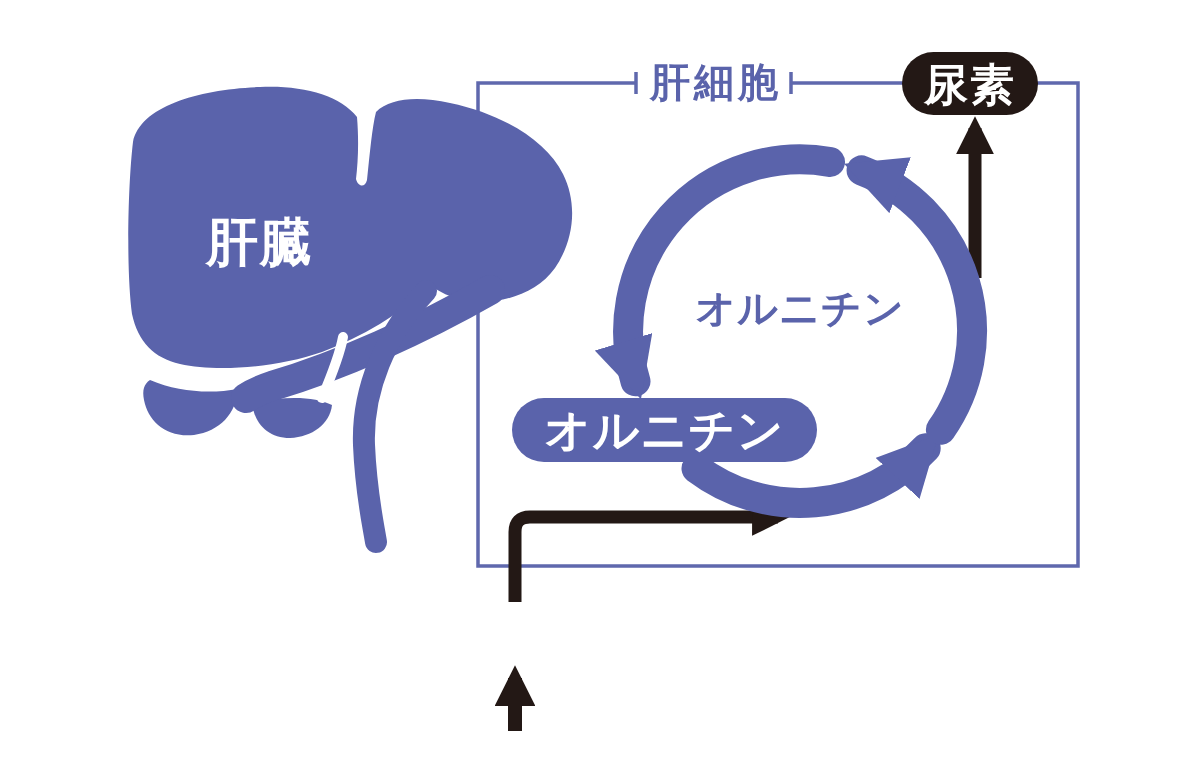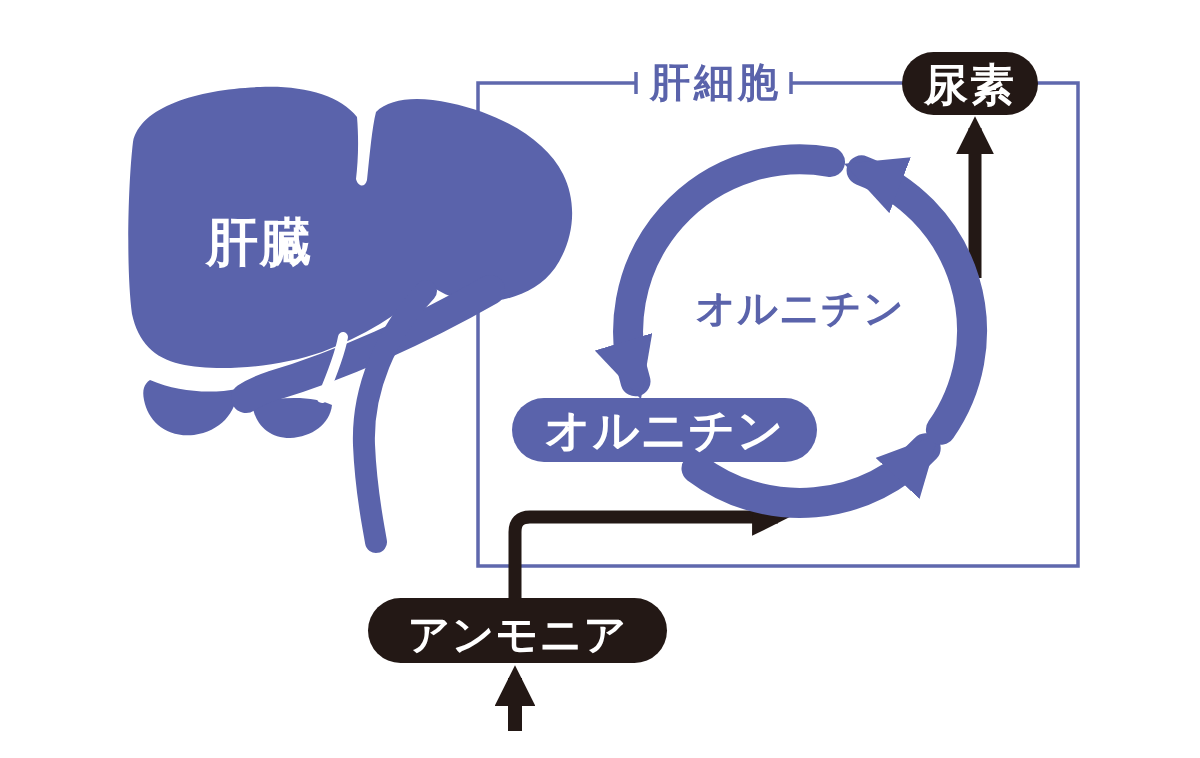--- a/index.html
+++ b/index.html
@@ -111,17 +111,14 @@
   </div>
 
   <div class="pill pill-ornithine">
     <span>オルニチン</span>
   </div>
 
   <div class="pill pill-urea">
     <span>尿素</span>
   </div>
 
-  <div class="pill pill-ammonia">
-    <span>アンモニア</span>
-  </div>
 
 </div>
 
 </body></html>

